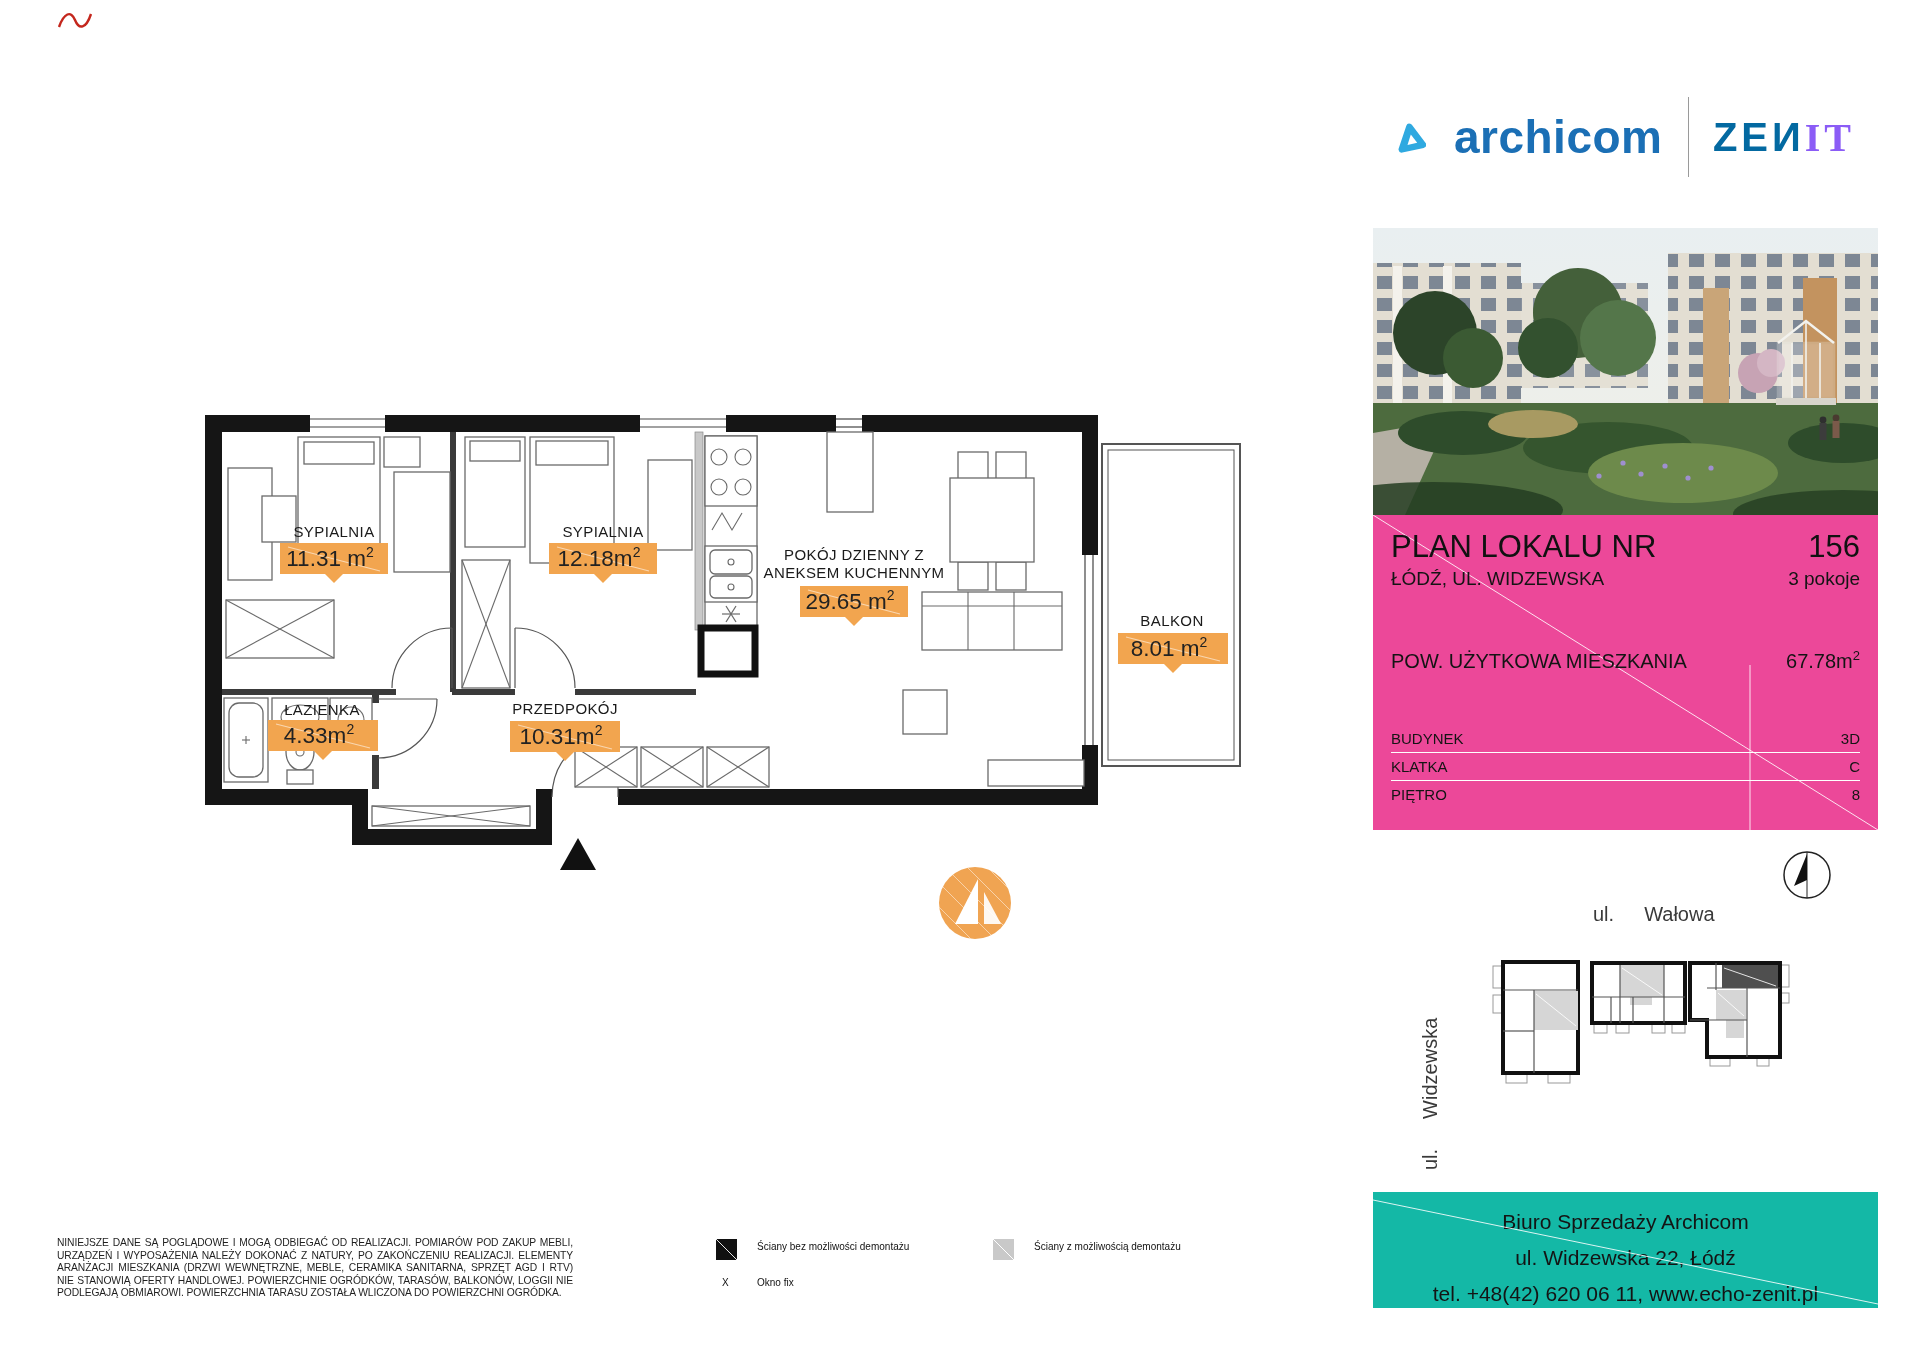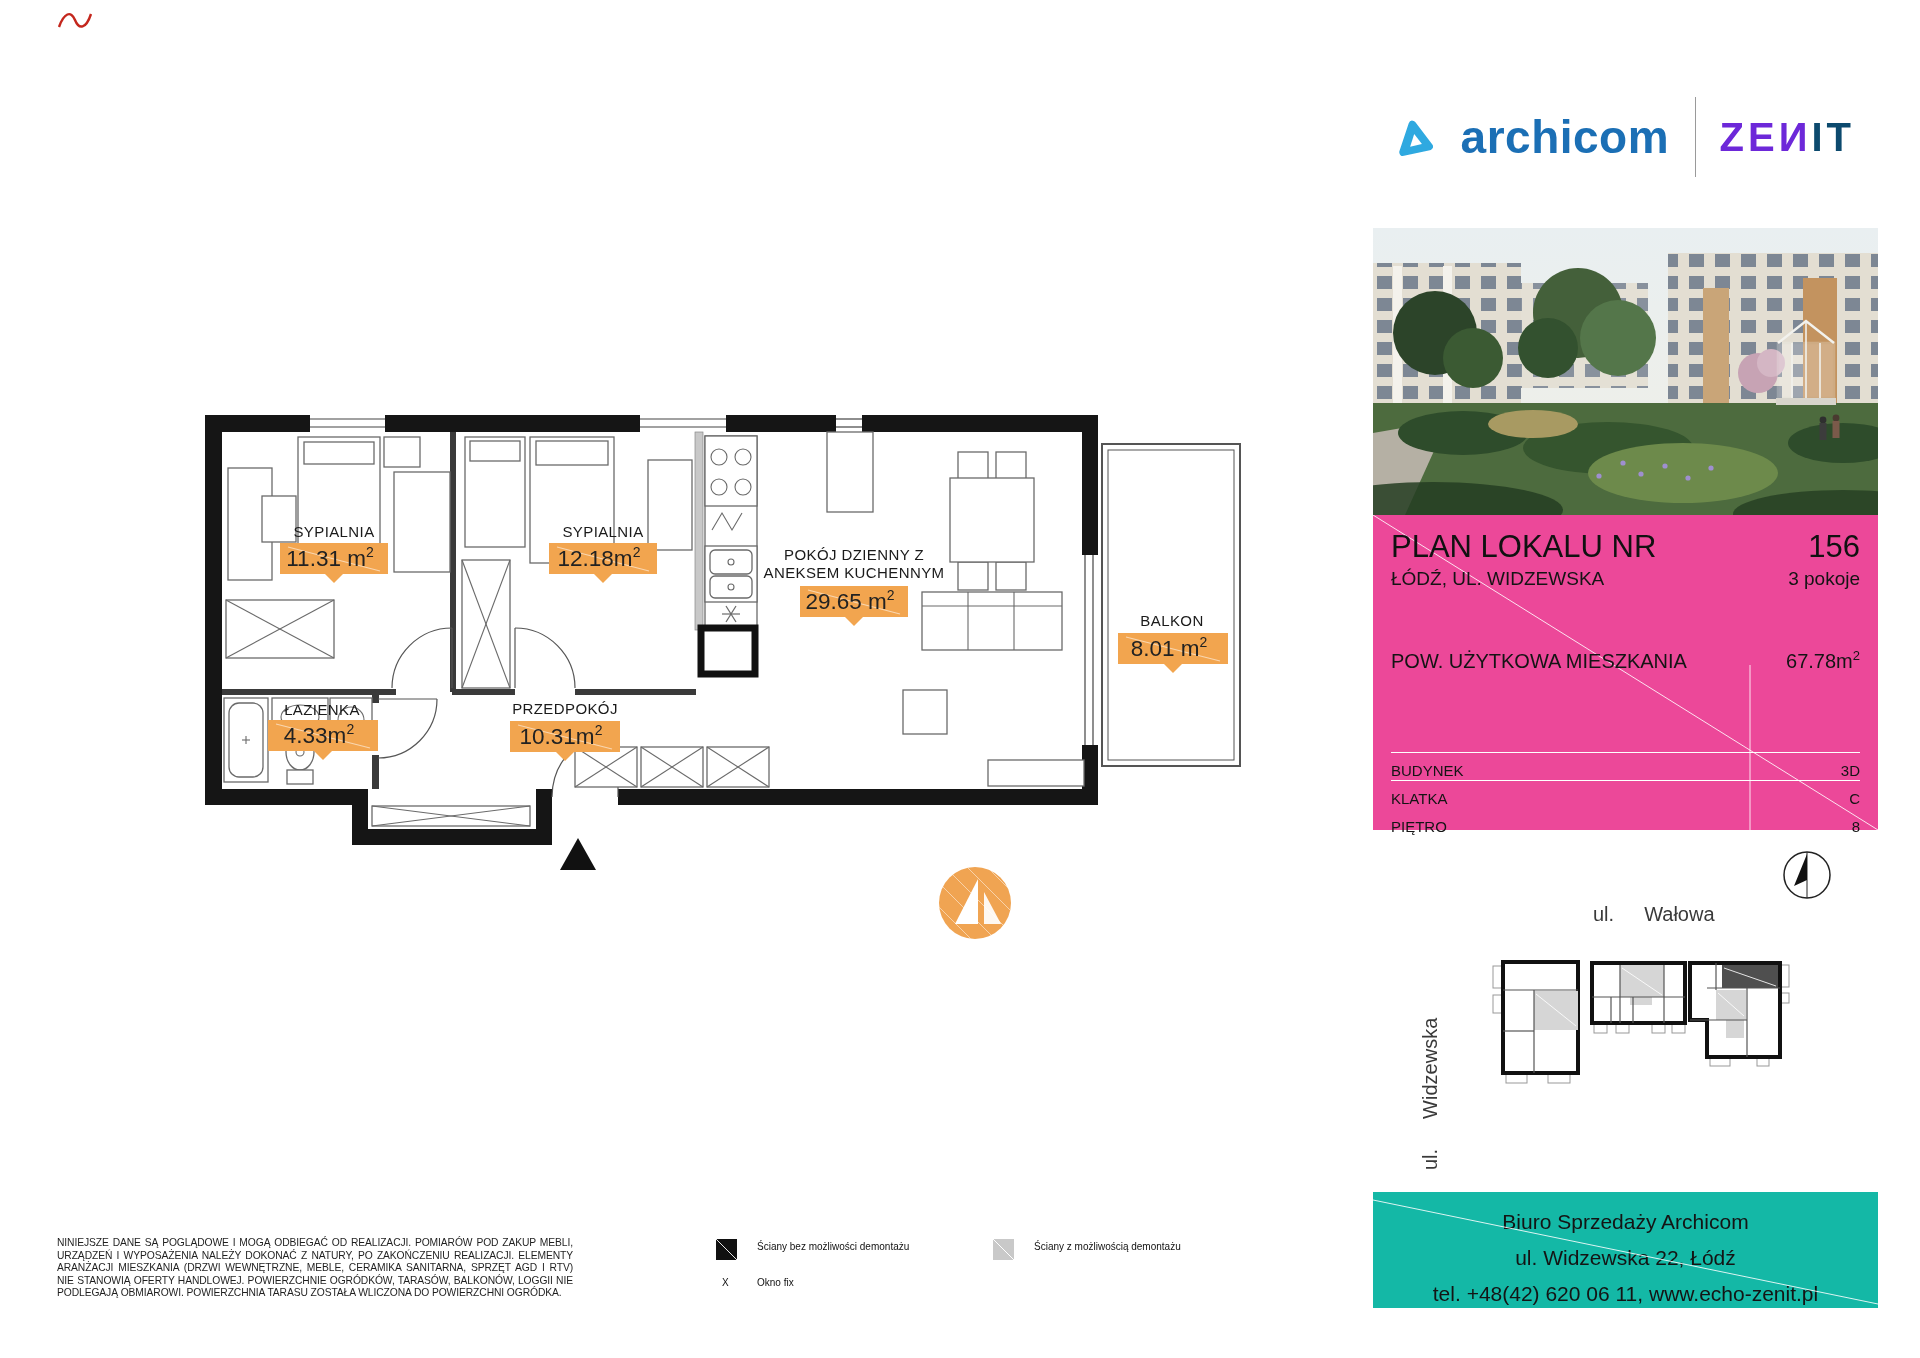--- a/index.html
+++ b/index.html
@@ -3,29 +3,29 @@
 <meta charset="utf-8">
 <style>
   html,body{margin:0;padding:0;background:#fff;}
   .page{position:relative;width:1920px;height:1358px;background:#ffffff;overflow:hidden;
         font-family:"Liberation Sans",sans-serif;color:#141414;}
   .abs{position:absolute;}
   
   .archicom-text{font-size:46px;font-weight:bold;color:#1b6fb5;letter-spacing:.5px;}
   .brand-divider{width:1px;height:80px;background:#9a9a9a;}
   .zenit{font-size:40px;font-weight:bold;letter-spacing:4px;}
-  .zenit .dark{color:#6d28d9;}
-  .zenit .orange{color:#0c4a6e;}
+  .zenit .dark{color:#0369a1;}
+  .zenit .orange{color:#8b5cf6;font-family:Liberation Serif, serif;}
   
   .info-panel{left:1373px;top:515px;width:505px;height:315px;background:#ec4899;}
   .info-title{font-size:31px;color:#111;}
   .info-number{font-size:31px;color:#111;}
   .info-sub{font-size:19px;}
   .detail-row{position:absolute;left:18px;right:18px;height:26px;font-size:15px;
-              display:flex;justify-content:space-between;align-items:center;margin-top:32px;}
+              display:flex;justify-content:space-between;align-items:center;}
   .detail-sep{position:absolute;left:18px;right:18px;height:1px;background:#ffffff;}
   
   .contact-box{left:1373px;top:1192px;width:505px;height:116px;background:#14b8a6;
                text-align:center;font-size:21px;line-height:36px;padding-top:12px;box-sizing:border-box;}
   
   .disclaimer{left:57px;top:1237px;width:516px;font-size:10.3px;line-height:12.6px;
               color:#1f1f1f;letter-spacing:-0.1px;}
   .disclaimer div{white-space:nowrap;text-align:justify;text-align-last:justify;}
   .disclaimer div:last-child{text-align-last:left;}
   

